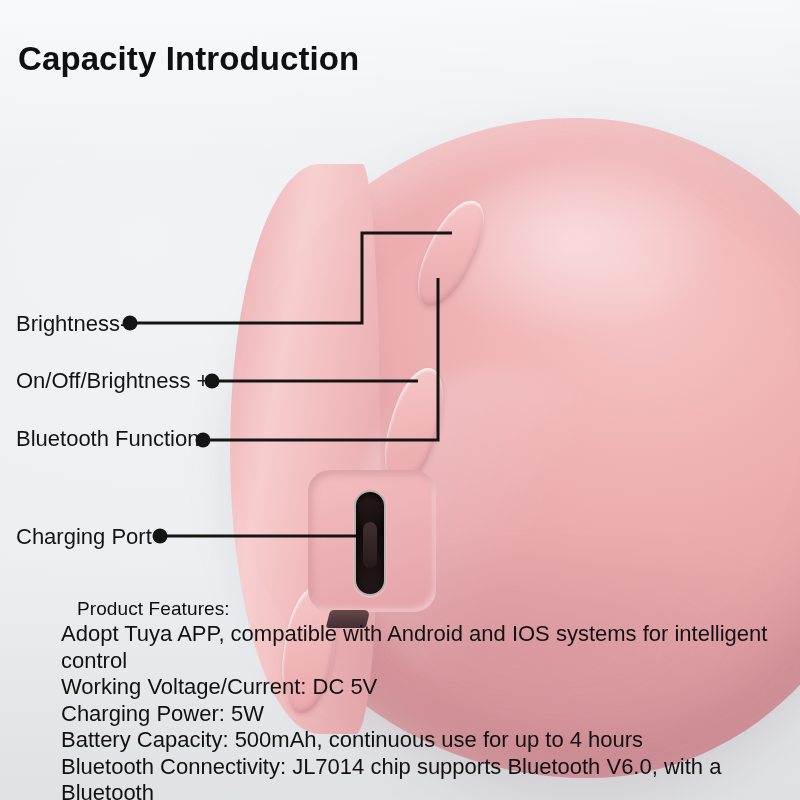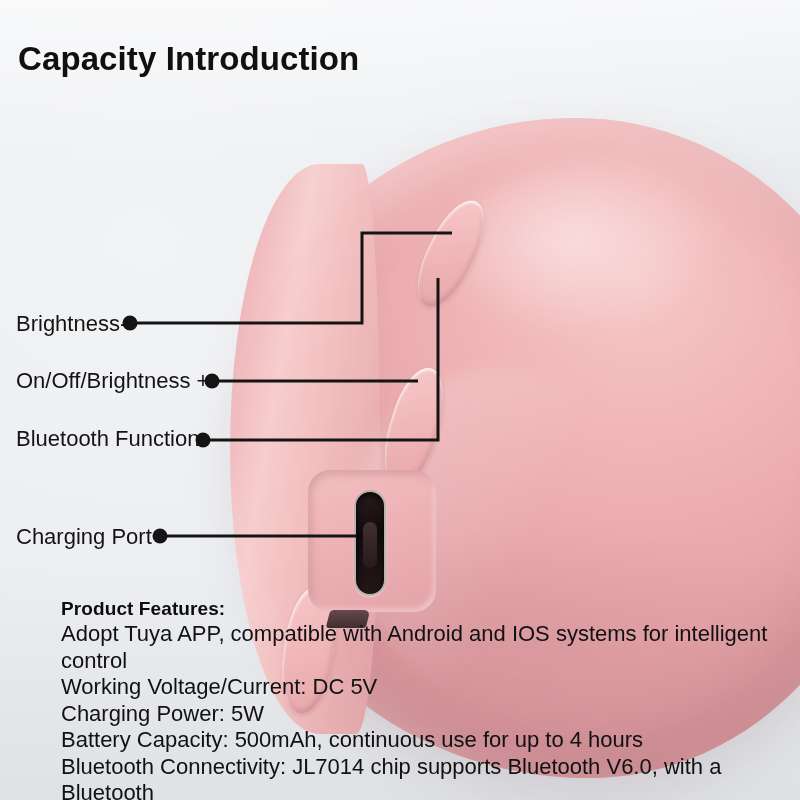--- a/index.html
+++ b/index.html
@@ -168,22 +168,22 @@
   .c2{ left:16px; top:368px; }
   .c3{ left:16px; top:426px; }
   .c4{ left:16px; top:524px; }
 
   .features{
     position:absolute;
     left:61px; top:598px;
     width:730px;
   }
   .features h3{
-    font-size:19px; font-weight:700; color:#0d0d0d;
-    margin-bottom:1px; letter-spacing:.1px;
+    font-size:19px; font-weight:400; color:#0d0d0d;
+    margin-bottom:1px; letter-spacing:.1px;margin-left:16px;
   }
   .features p{
     font-size:22px; color:#111111;
     line-height:26.5px;
     white-space:pre-wrap;
   }
 </style>
 </head>
 <body>
 

